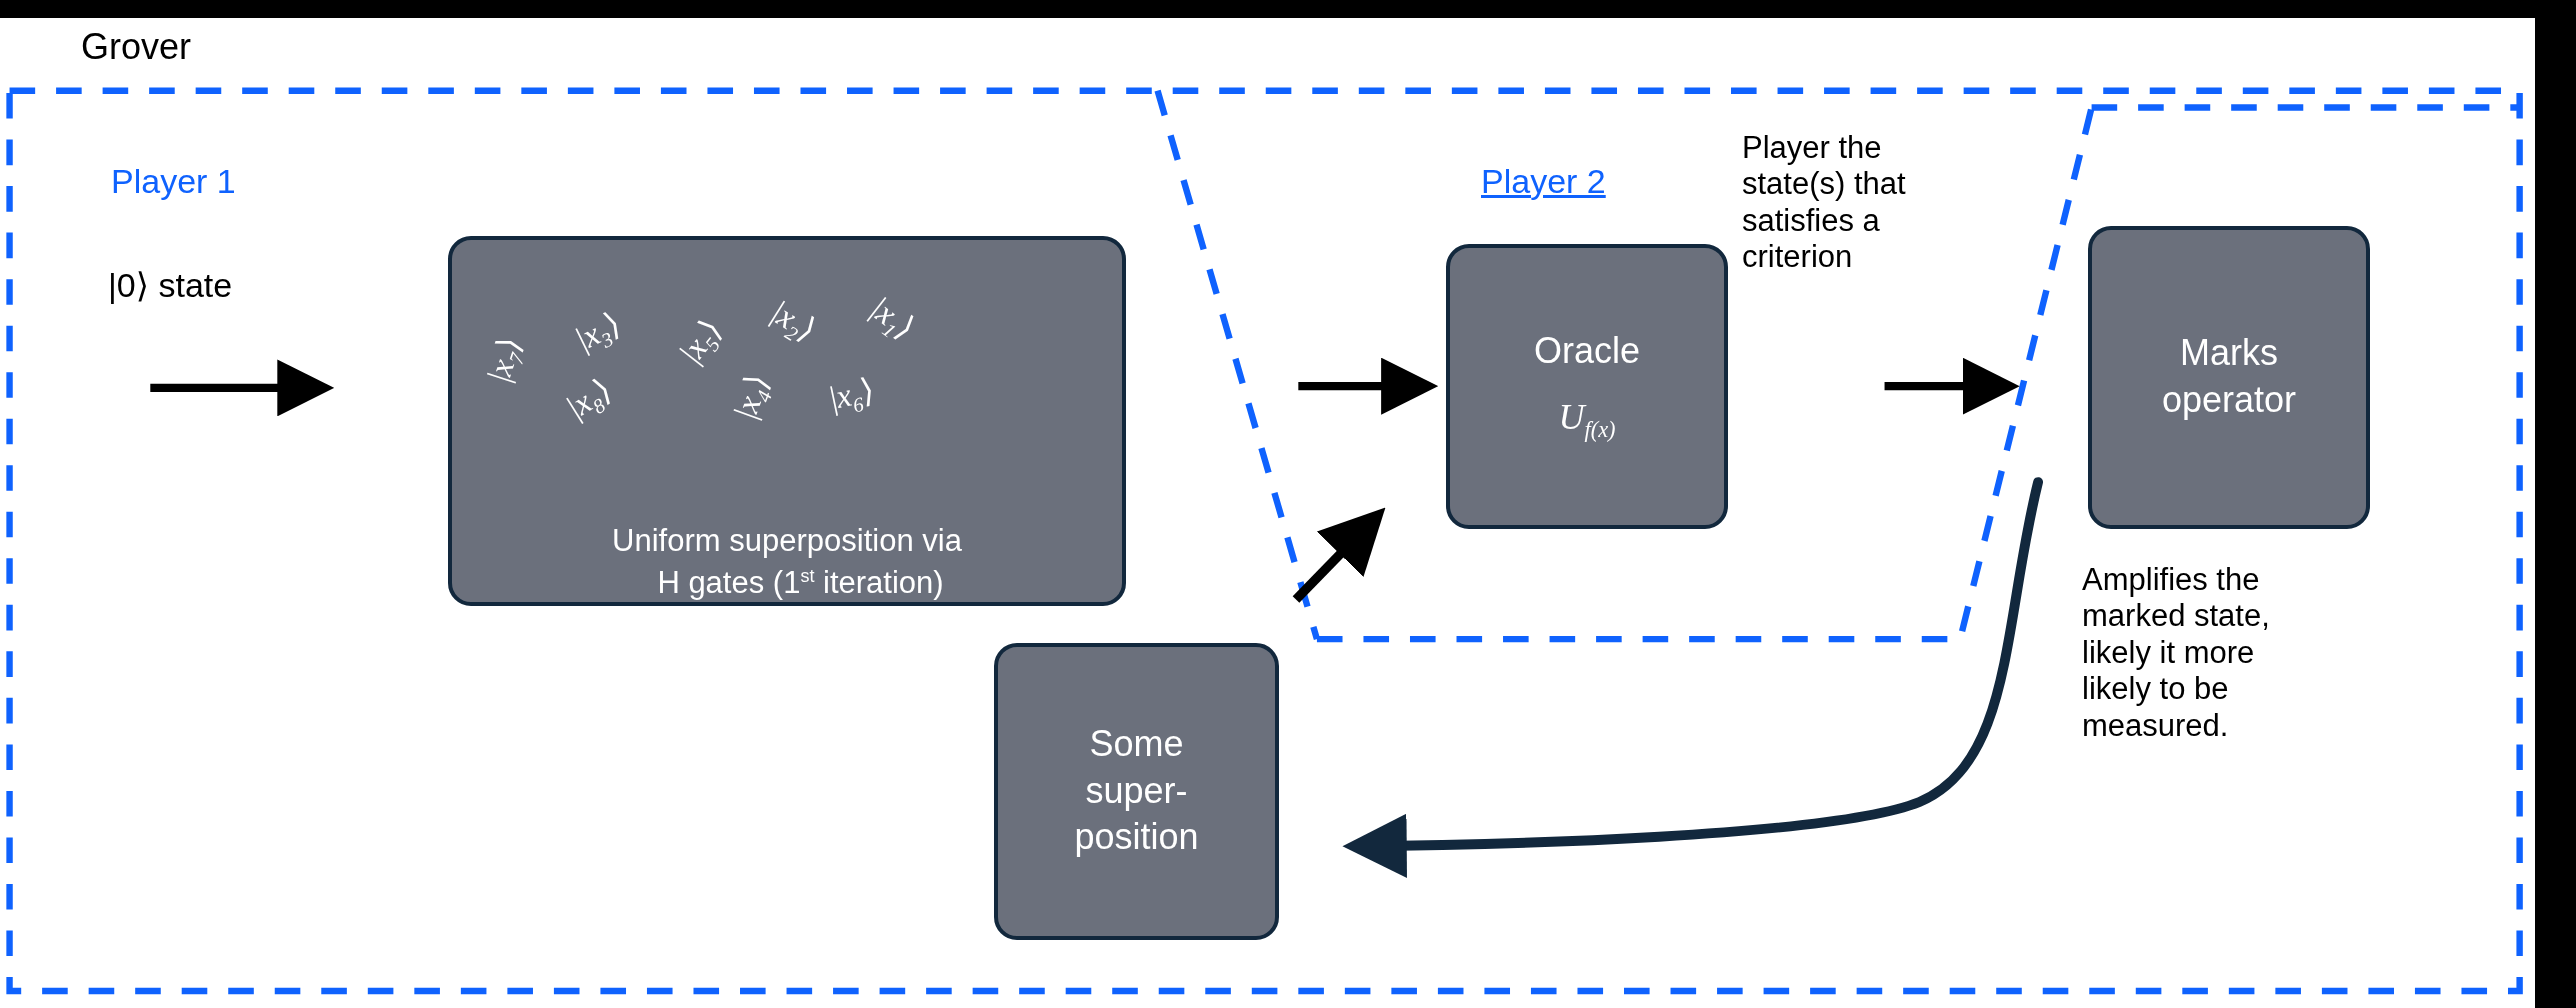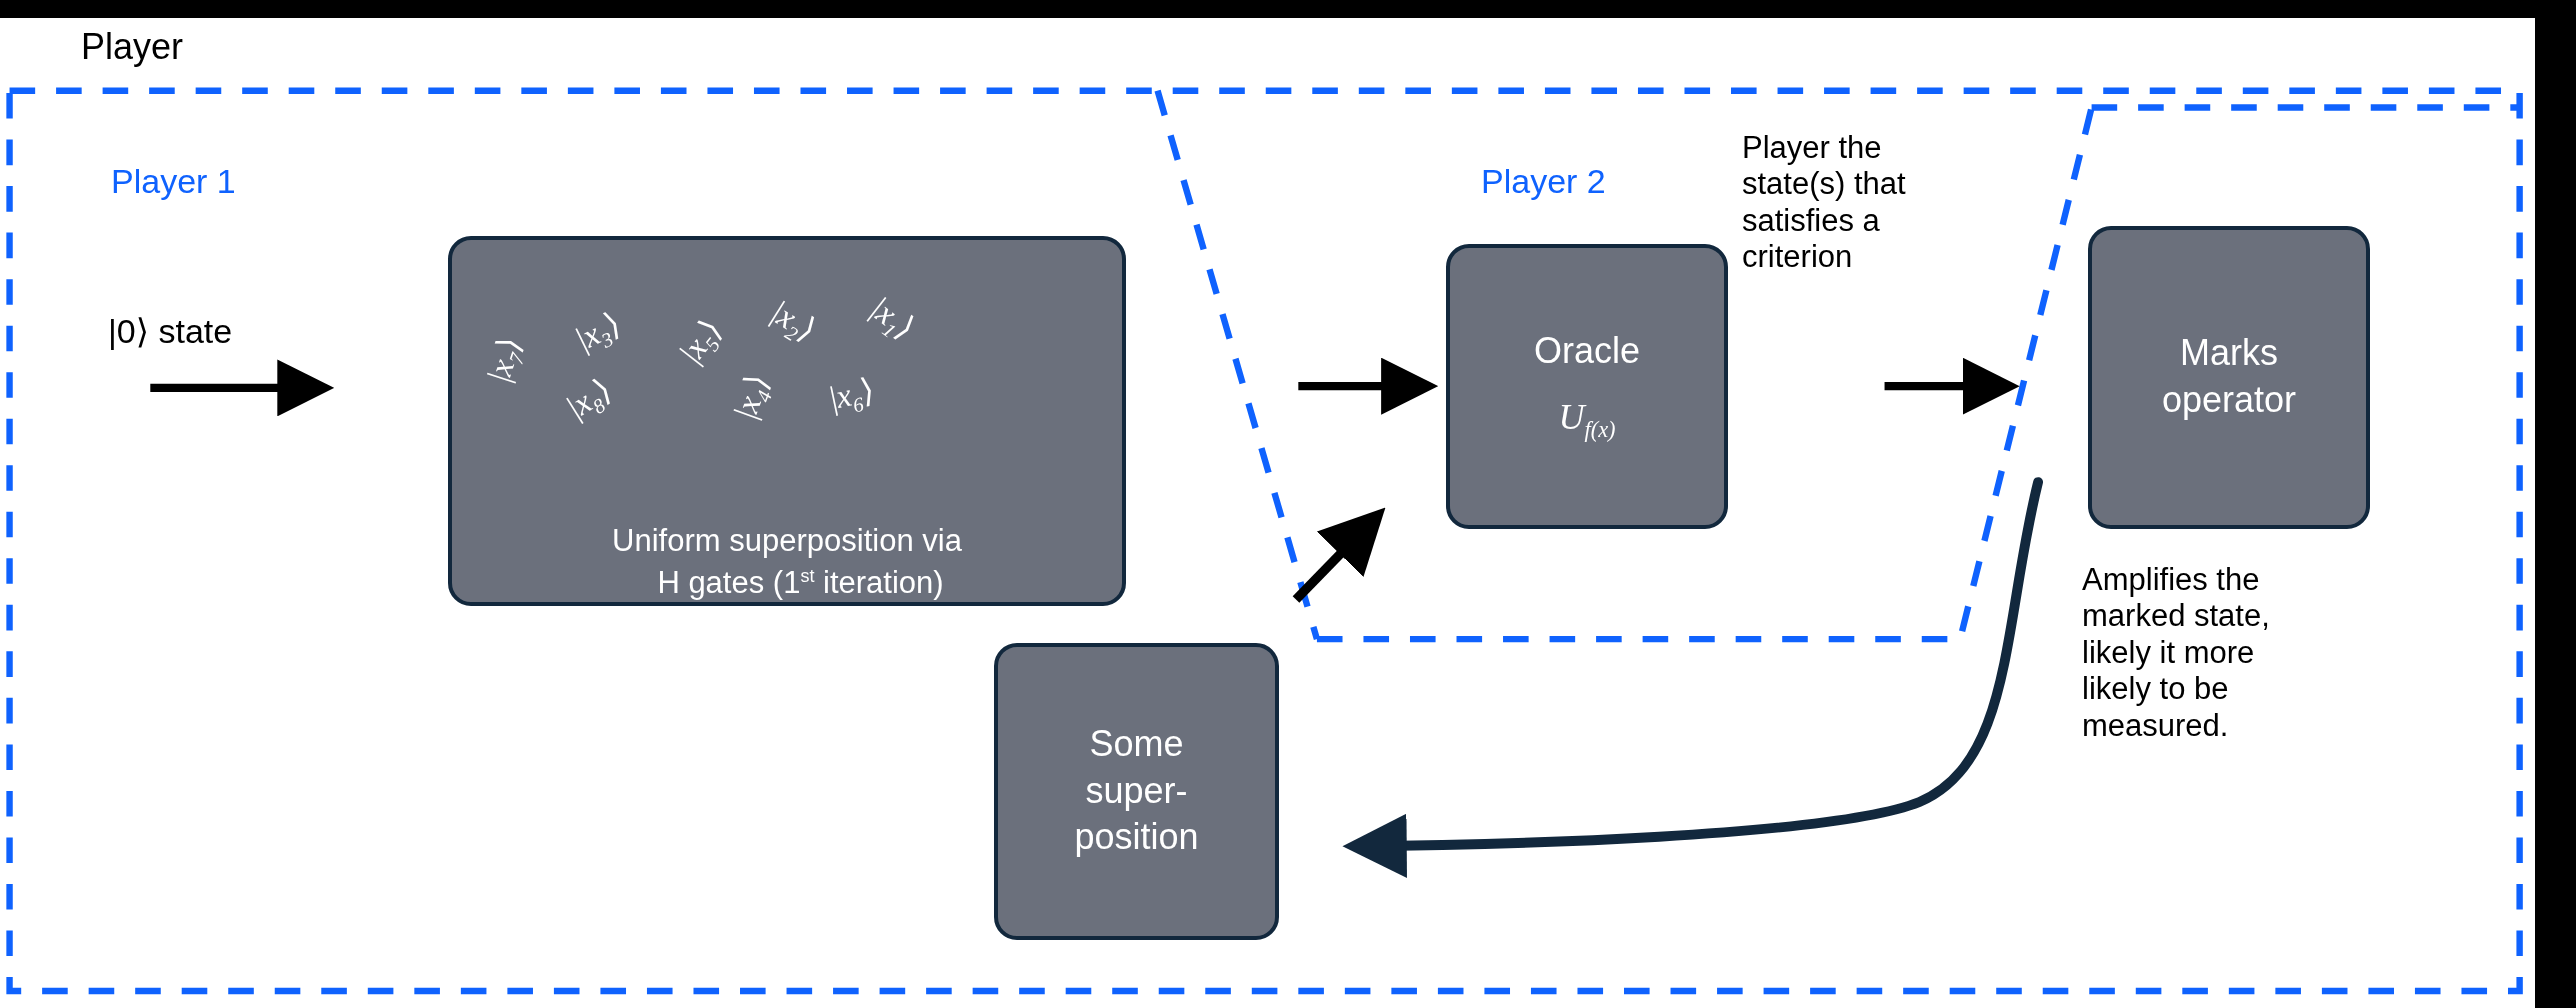--- a/index.html
+++ b/index.html
@@ -100,26 +100,26 @@
 
       <line x1="2232" y1="633" x2="2450" y2="633" stroke="#000" stroke-width="14" marker-end="url(#arrowblack)"></line>
 
       <line x1="3240" y1="633" x2="3450" y2="633" stroke="#000" stroke-width="14" marker-end="url(#arrowblack)"></line>
 
       <line x1="2228" y1="1000" x2="2364" y2="860" stroke="#000" stroke-width="16" marker-end="url(#arrowblack)"></line>
 
       <path d="M 3504 798 C 3444 1040 3460 1280 3300 1348 C 3150 1408 2580 1422 2330 1424" fill="none" stroke="#12283d" stroke-width="17" stroke-linecap="round" marker-end="url(#arrownavy)"></path>
     </svg>
 
-    <div class="title">Player</div>
+    <div class="title">Grover</div>
 
     <div class="player-label" style="left:111px;top:145px;">Player 1</div>
-    <div class="player-label" style="left:1481px;top:145px;">Player 2</div>
+    <div class="player-label" style="left:1481px;top:145px;text-decoration:underline;">Player 2</div>
 
-    <div class="ket-state" style="left:108px;top:247px;margin-top:46px;">|0⟩ state</div>
+    <div class="ket-state" style="left:108px;top:247px;">|0⟩ state</div>
 
     <div class="gbox" id="superposition-box-body" style="left:448px;top:218px;width:678px;height:370px;
                 justify-content:flex-end;padding-top:25px;z-index:1;">
       <div class="hdr">Uniform superposition via</div>
       <div class="hdr" style="margin-top:3.5px;margin-left:27px;">
         <span>H gates (1</span><span class="sup">st</span><span> iteration)</span>
       </div>
       <div class="ket-cloud" id="ket-cloud">
           <div class="ket" style="left: 32px; top: 98px; transform: rotate(-72deg);"><span class="bra">|</span><i>x</i><span class="sub">7</span><span class="bra">⟩</span></div>
           <div class="ket" style="left: 125px; top: 71px; transform: rotate(-26deg);"><span class="bra">|</span><i>x</i><span class="sub">3</span><span class="bra">⟩</span></div>

